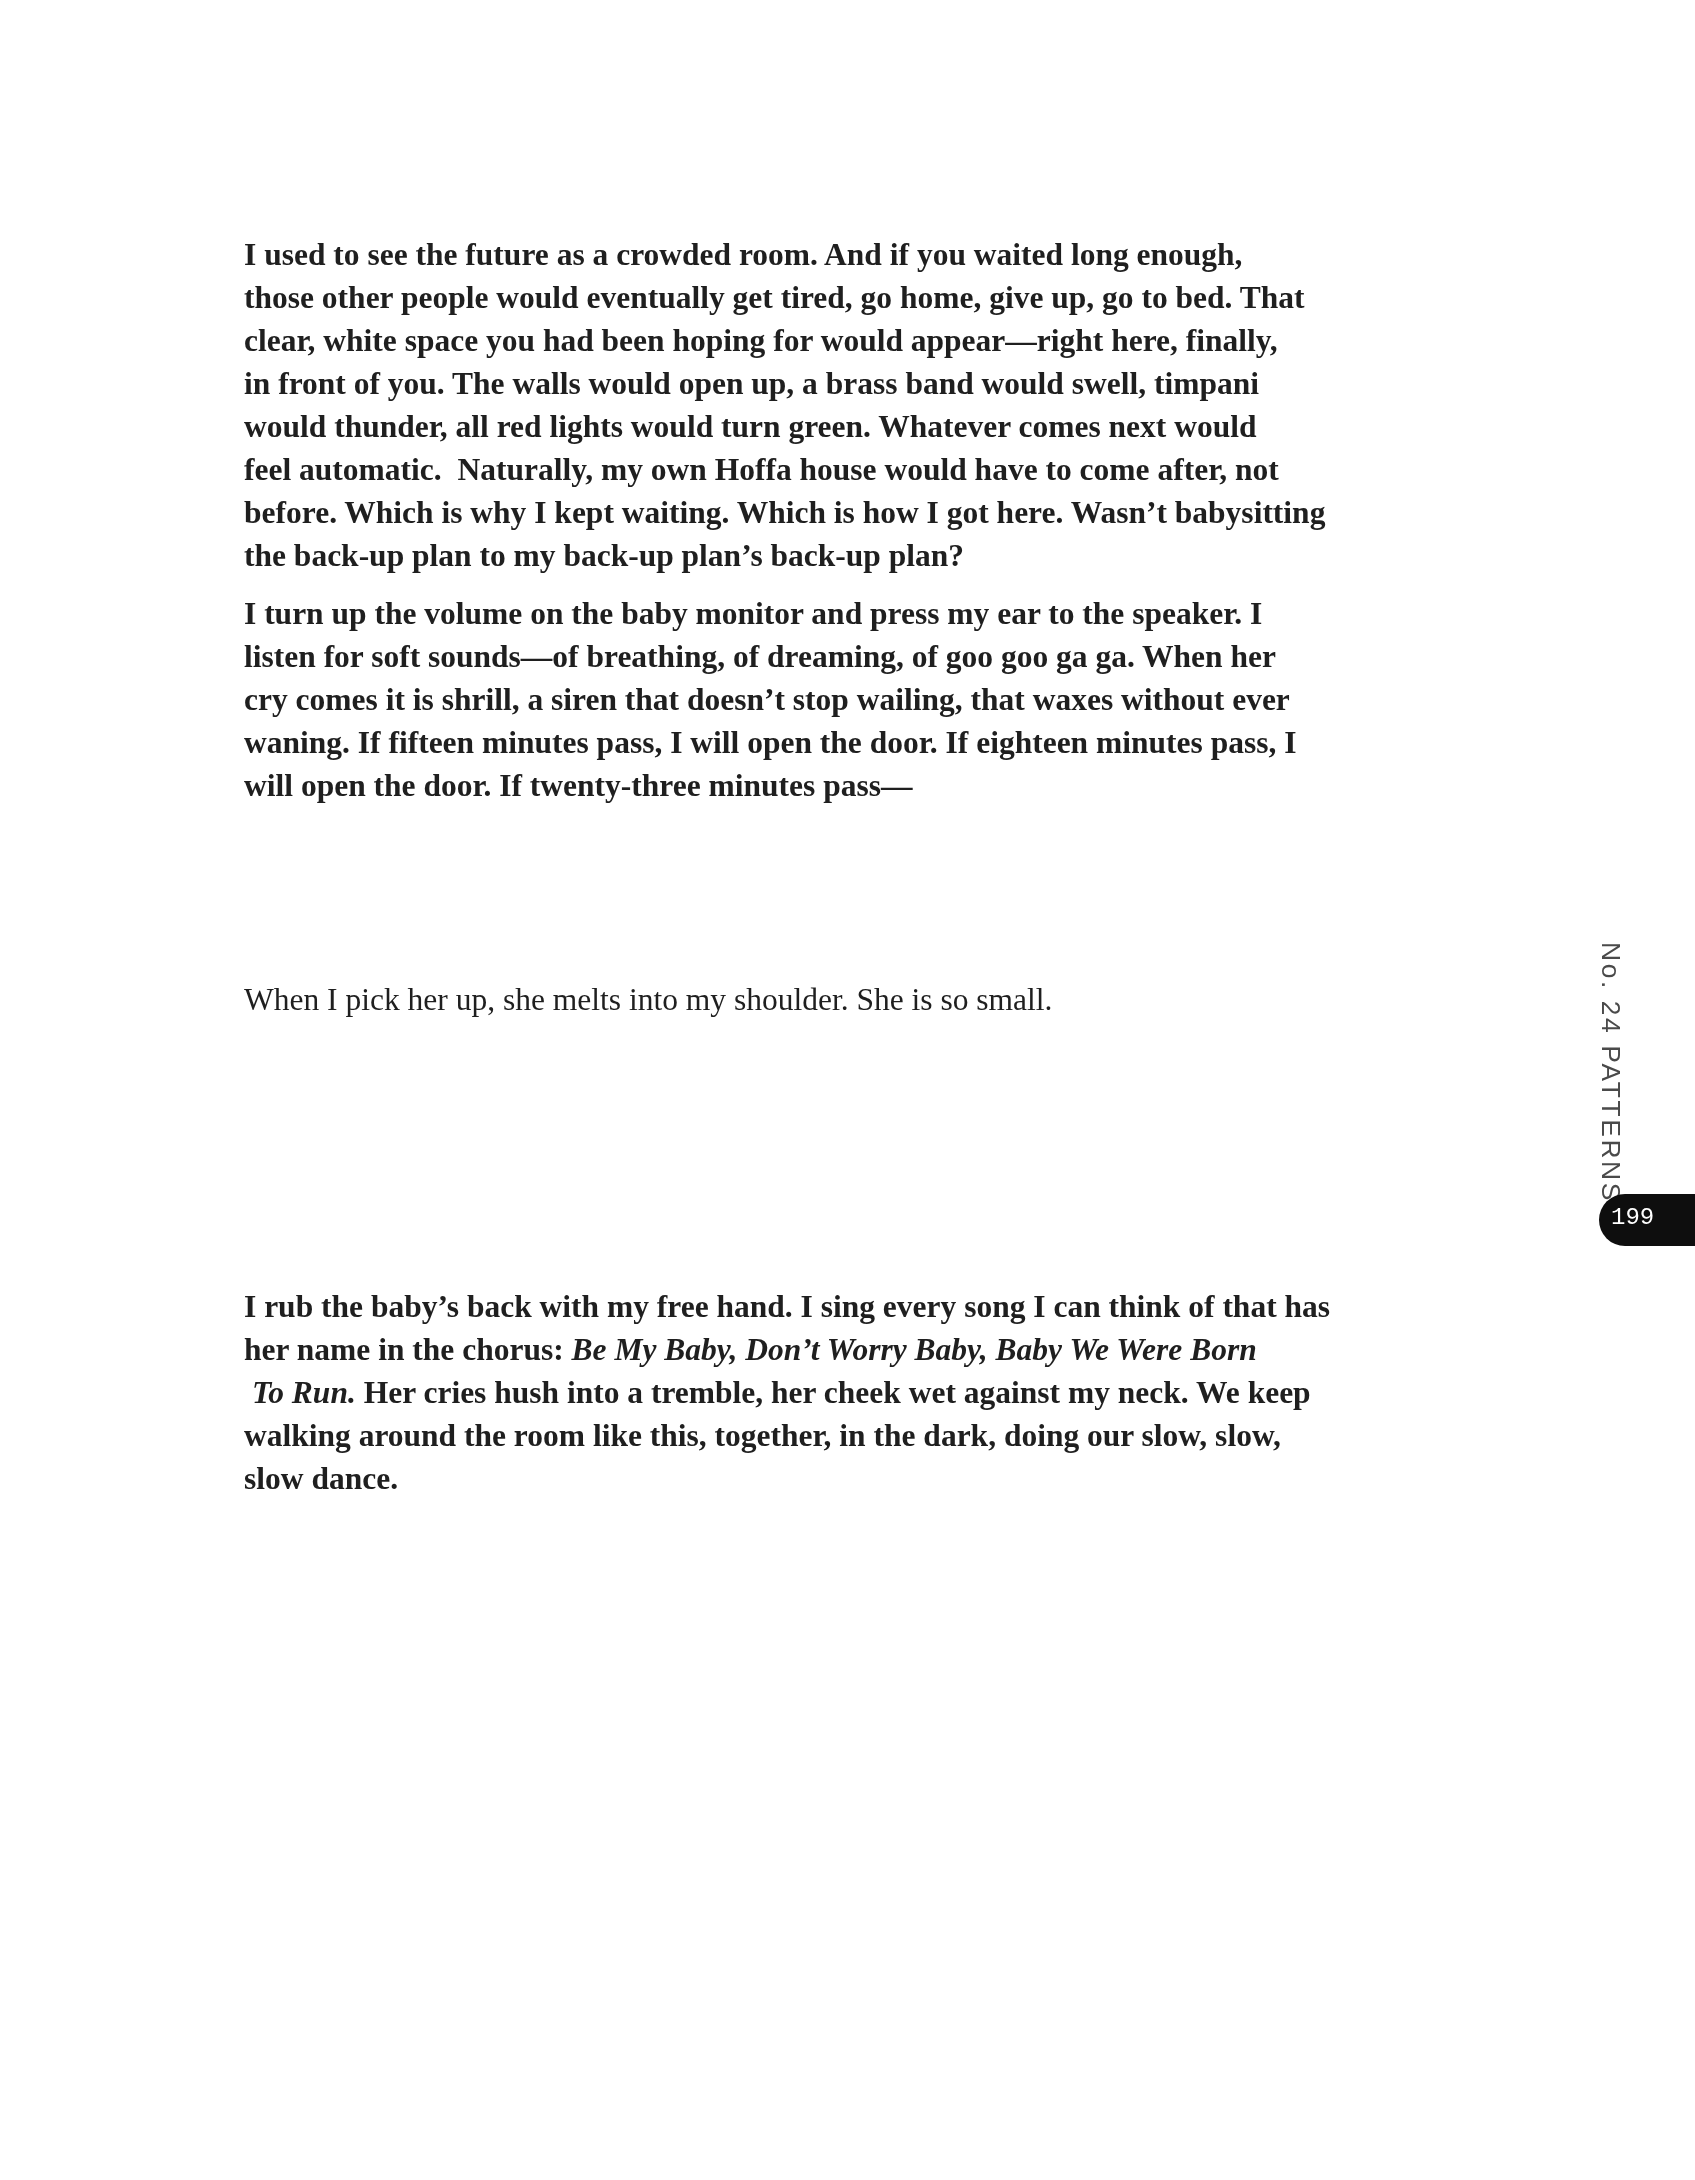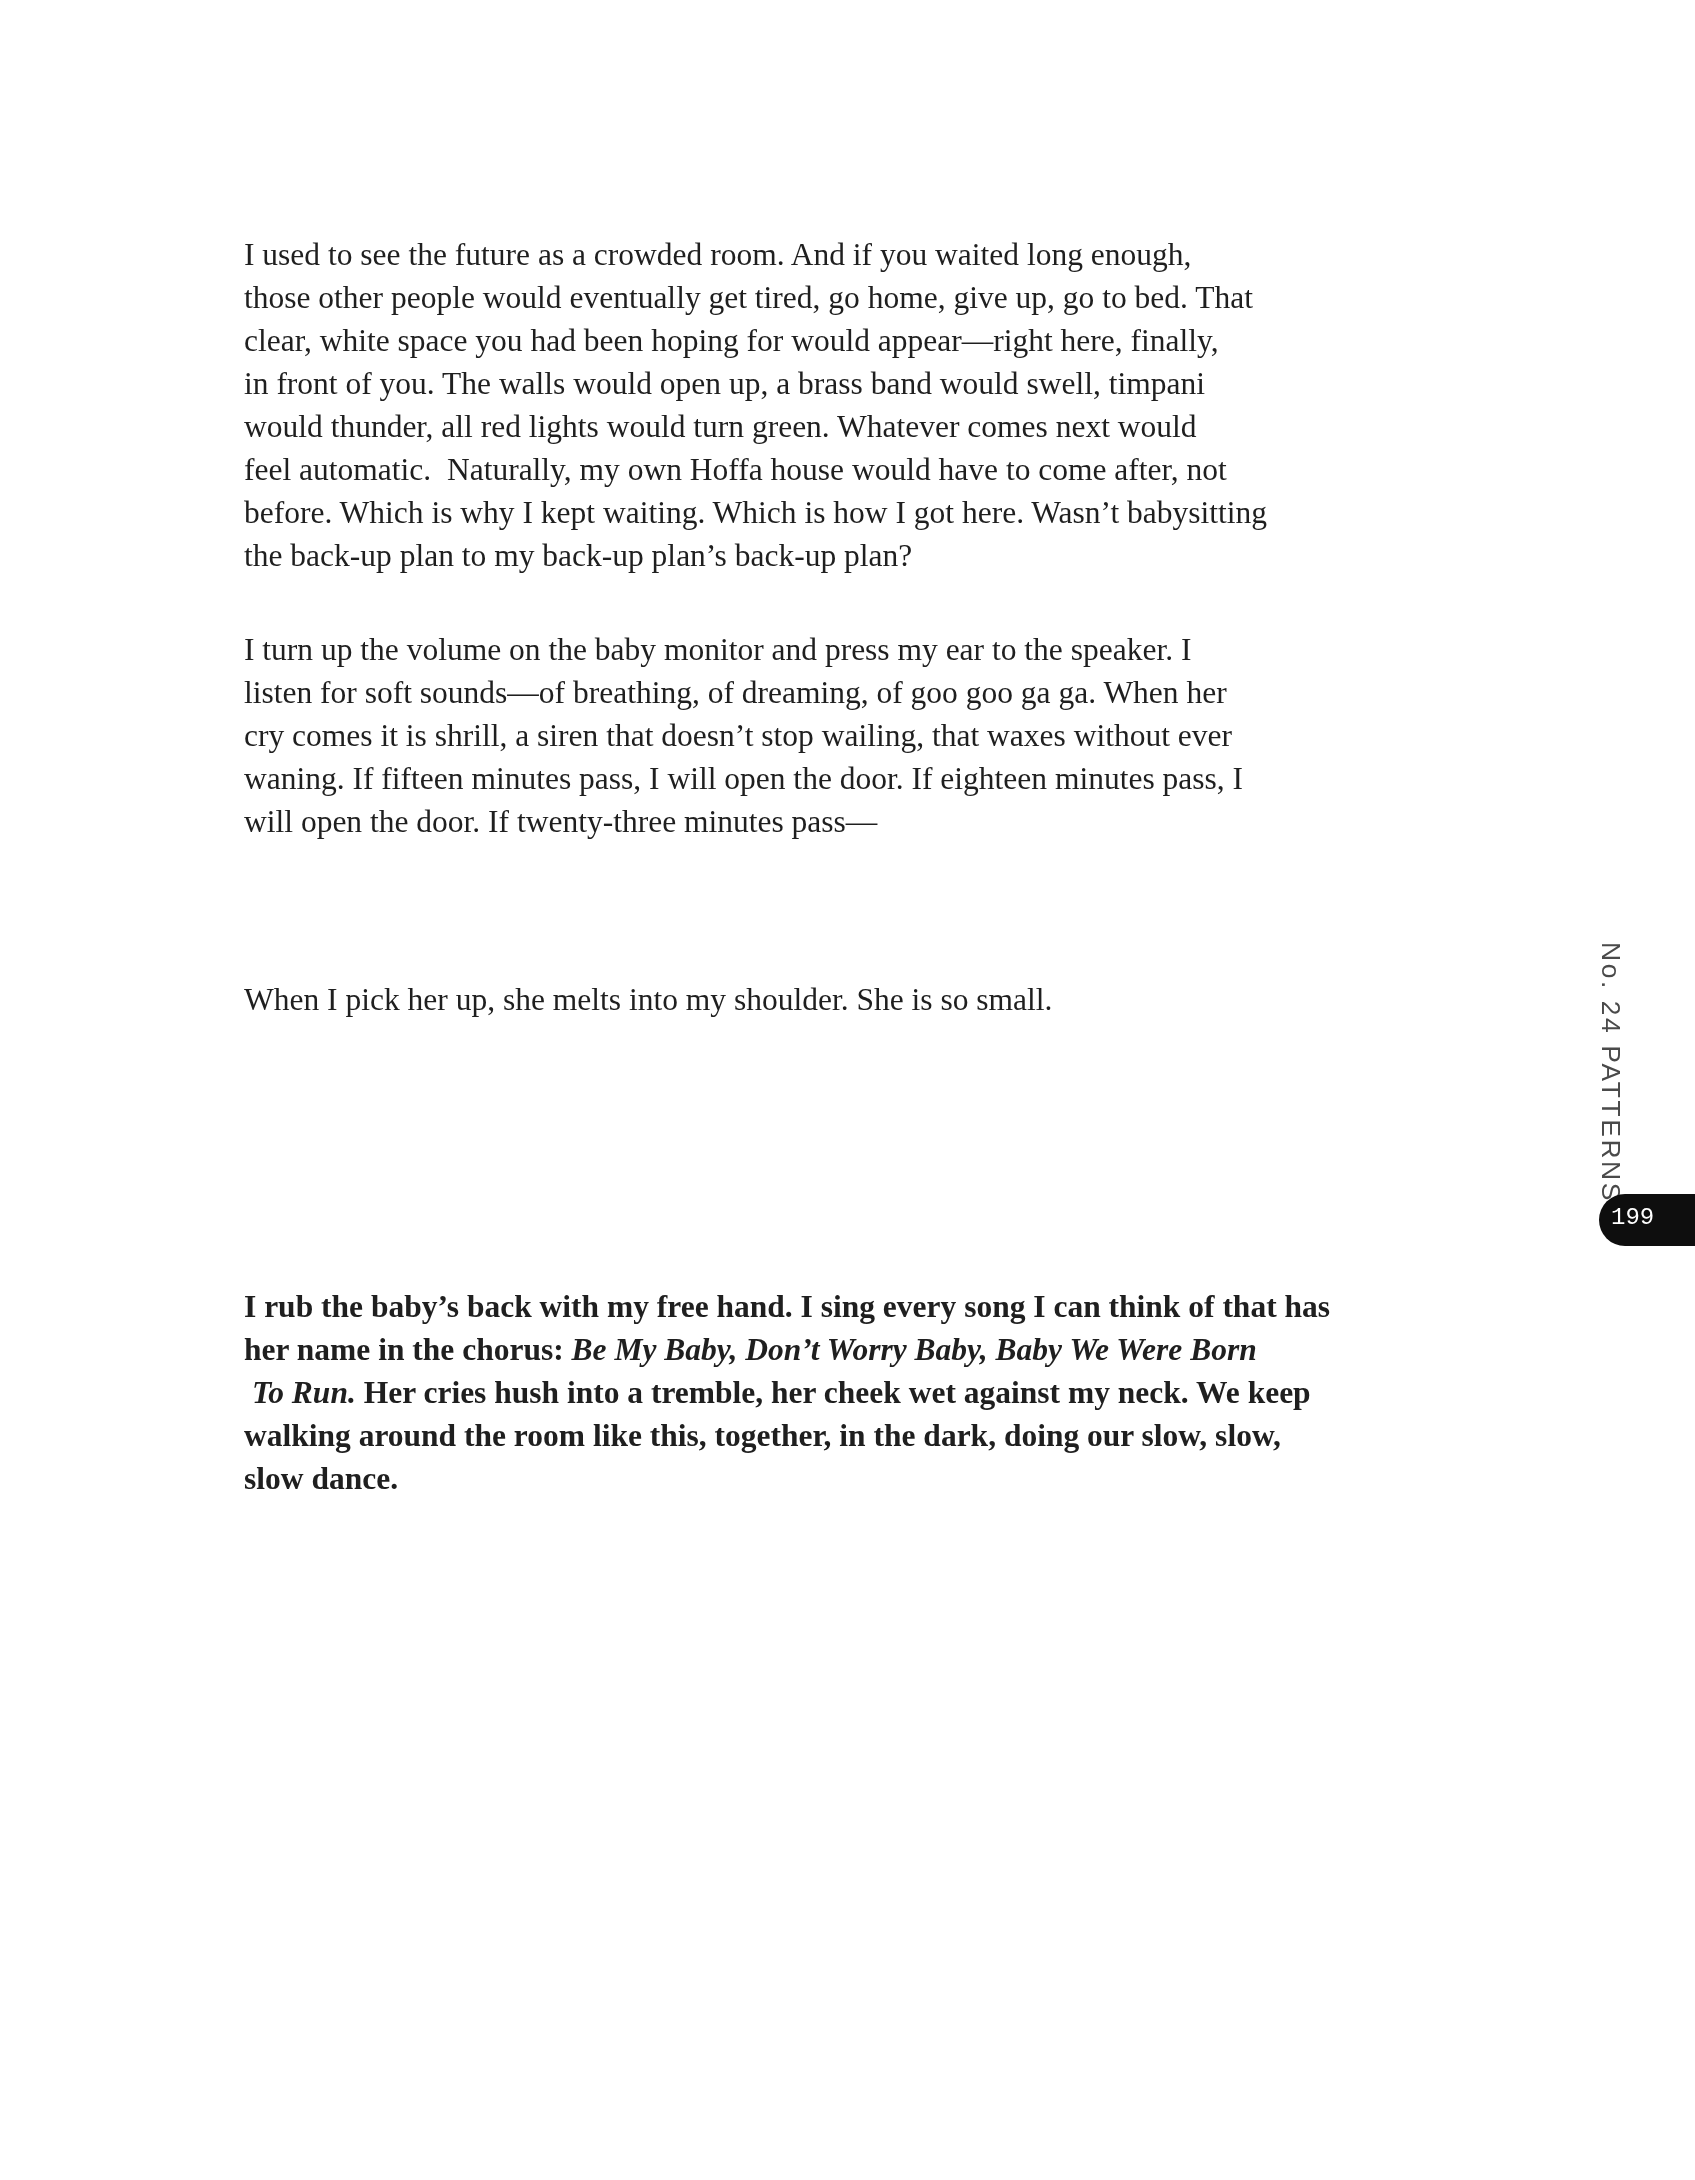--- a/index.html
+++ b/index.html
@@ -25,22 +25,22 @@
     margin: 0;
     font-size: 31.5px;
     line-height: 43px;
     color: #1f1f1f;
     white-space: pre;
     font-weight: 400;
   }
   .para em {
     font-style: italic;
   }
-  .p1 { top: 233px; }
-  .p2 { top: 628px; }
+  .p1 { top: 233px; font-weight: bold; }
+  .p2 { top: 592px; font-weight: bold; }
   .p3 { top: 890px; }
   .p4 { top: 978px; }
   .p5 { top: 1067px; }
   .p6 { top: 1285px; font-weight: bold; }
 
   .section-label {
     position: absolute;
     left: 1595px;
     top: 942px;
     writing-mode: vertical-rl;

